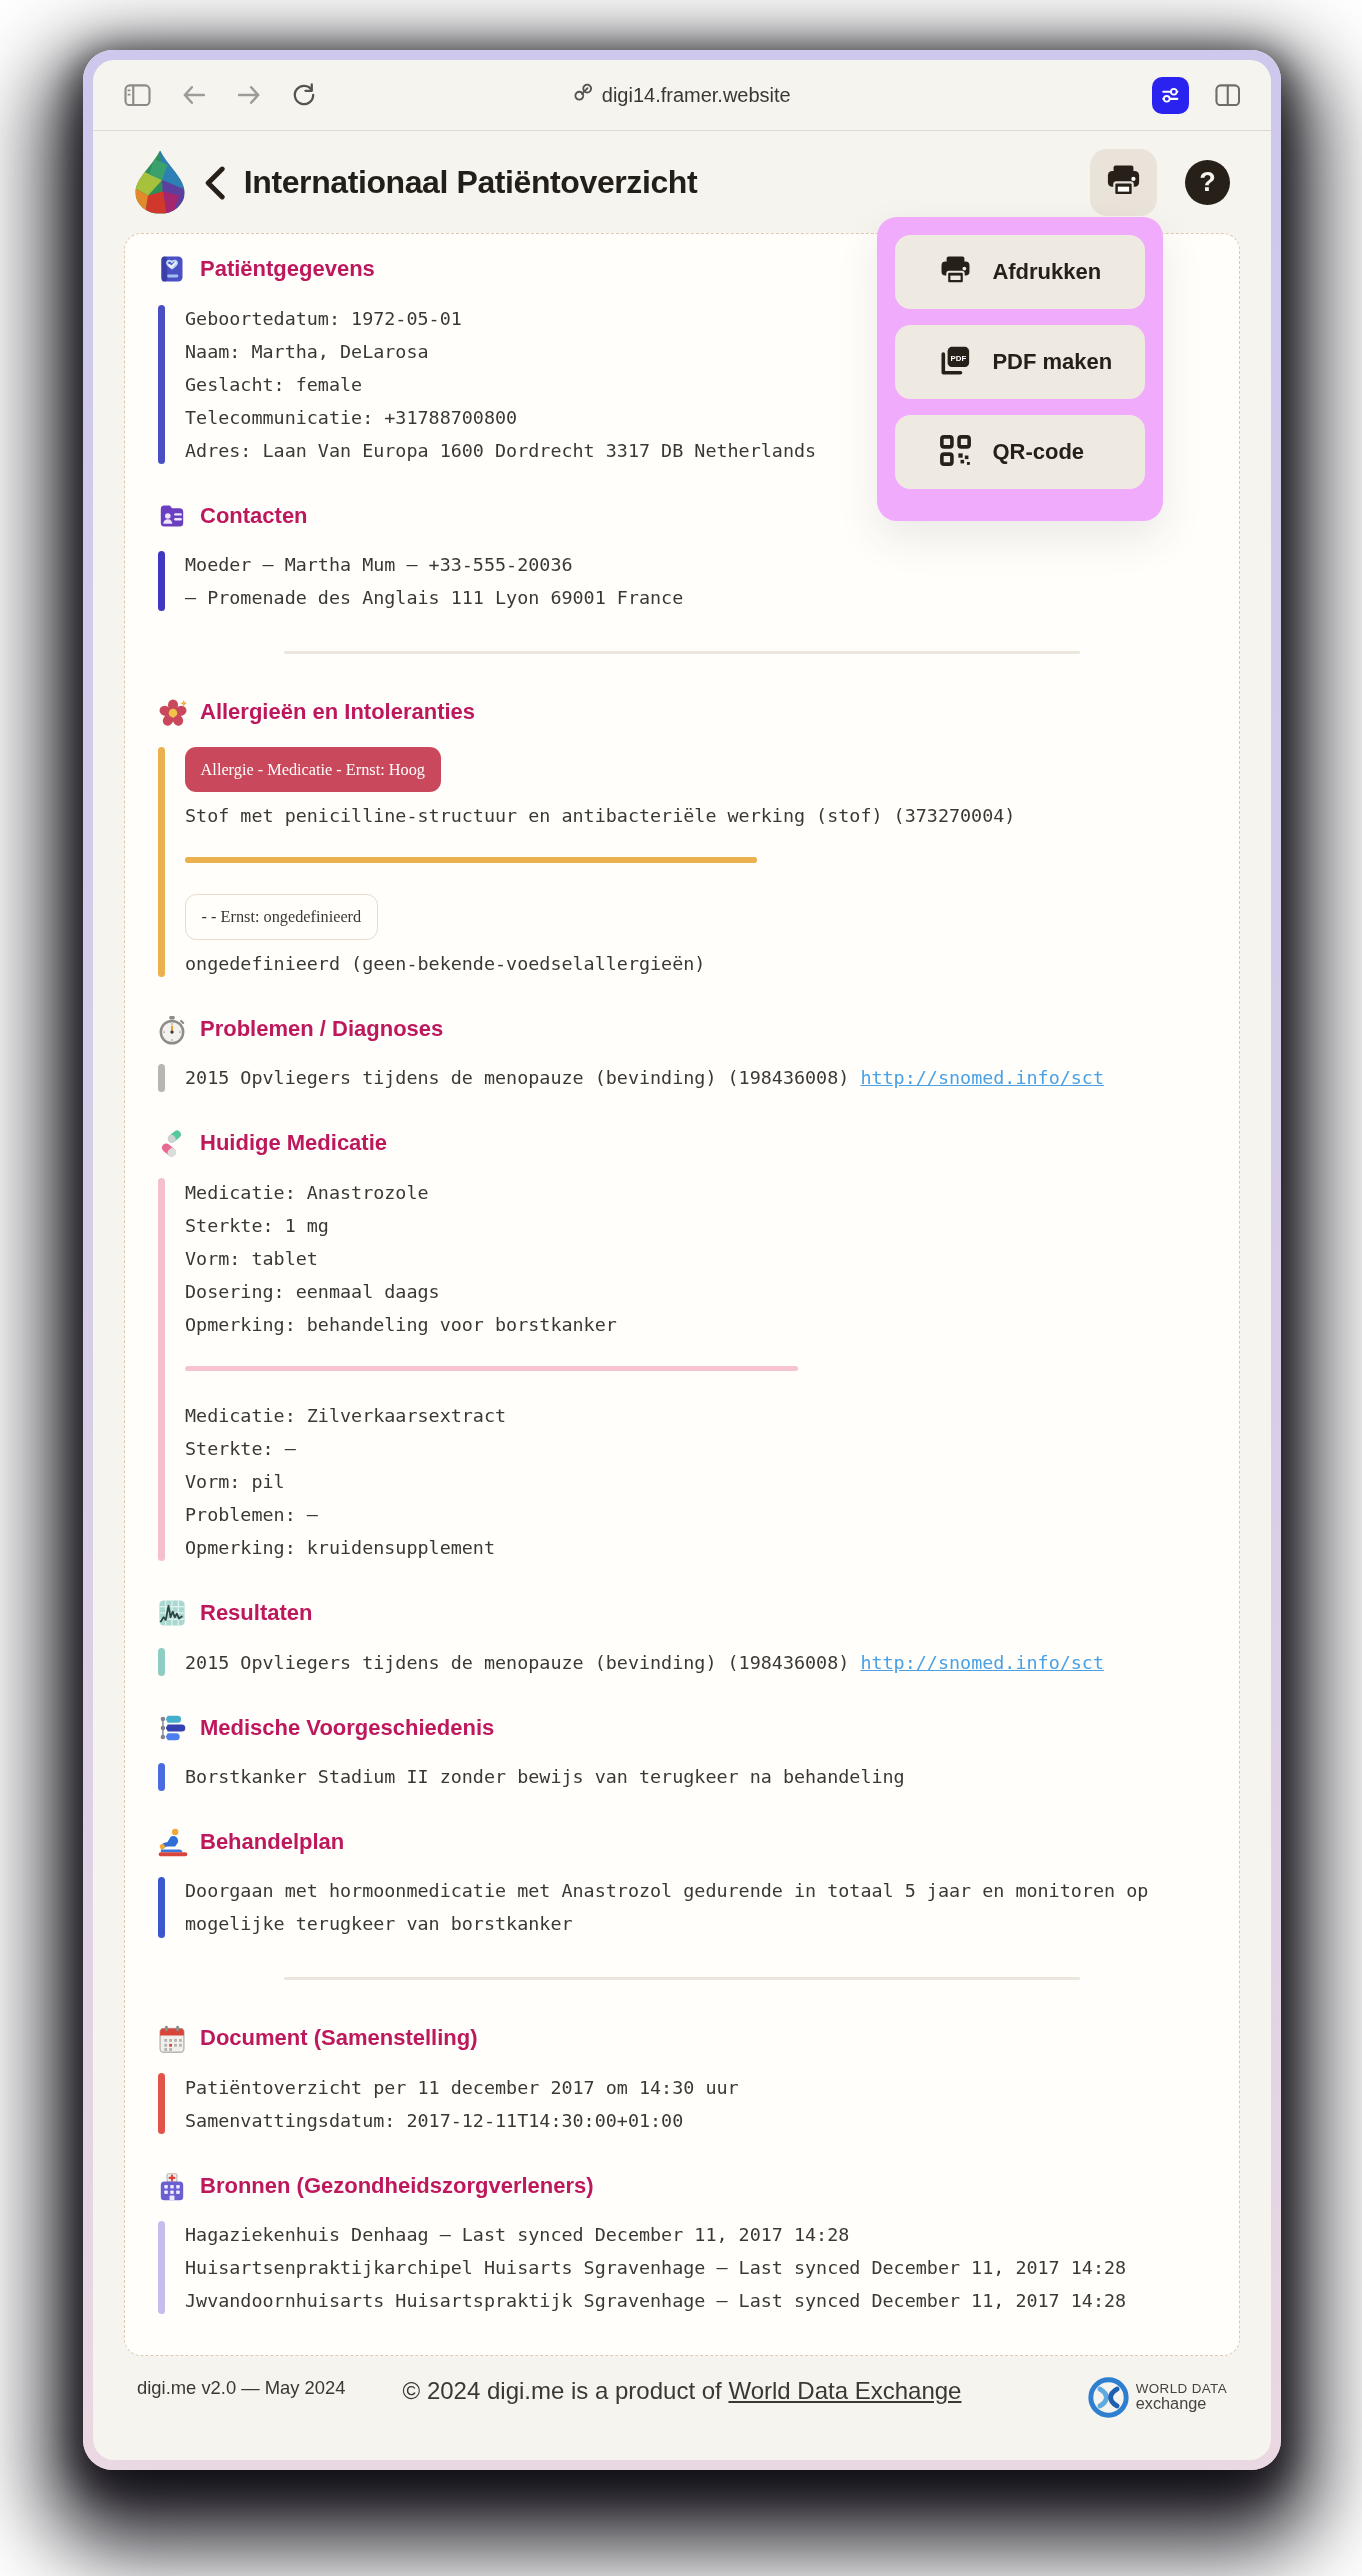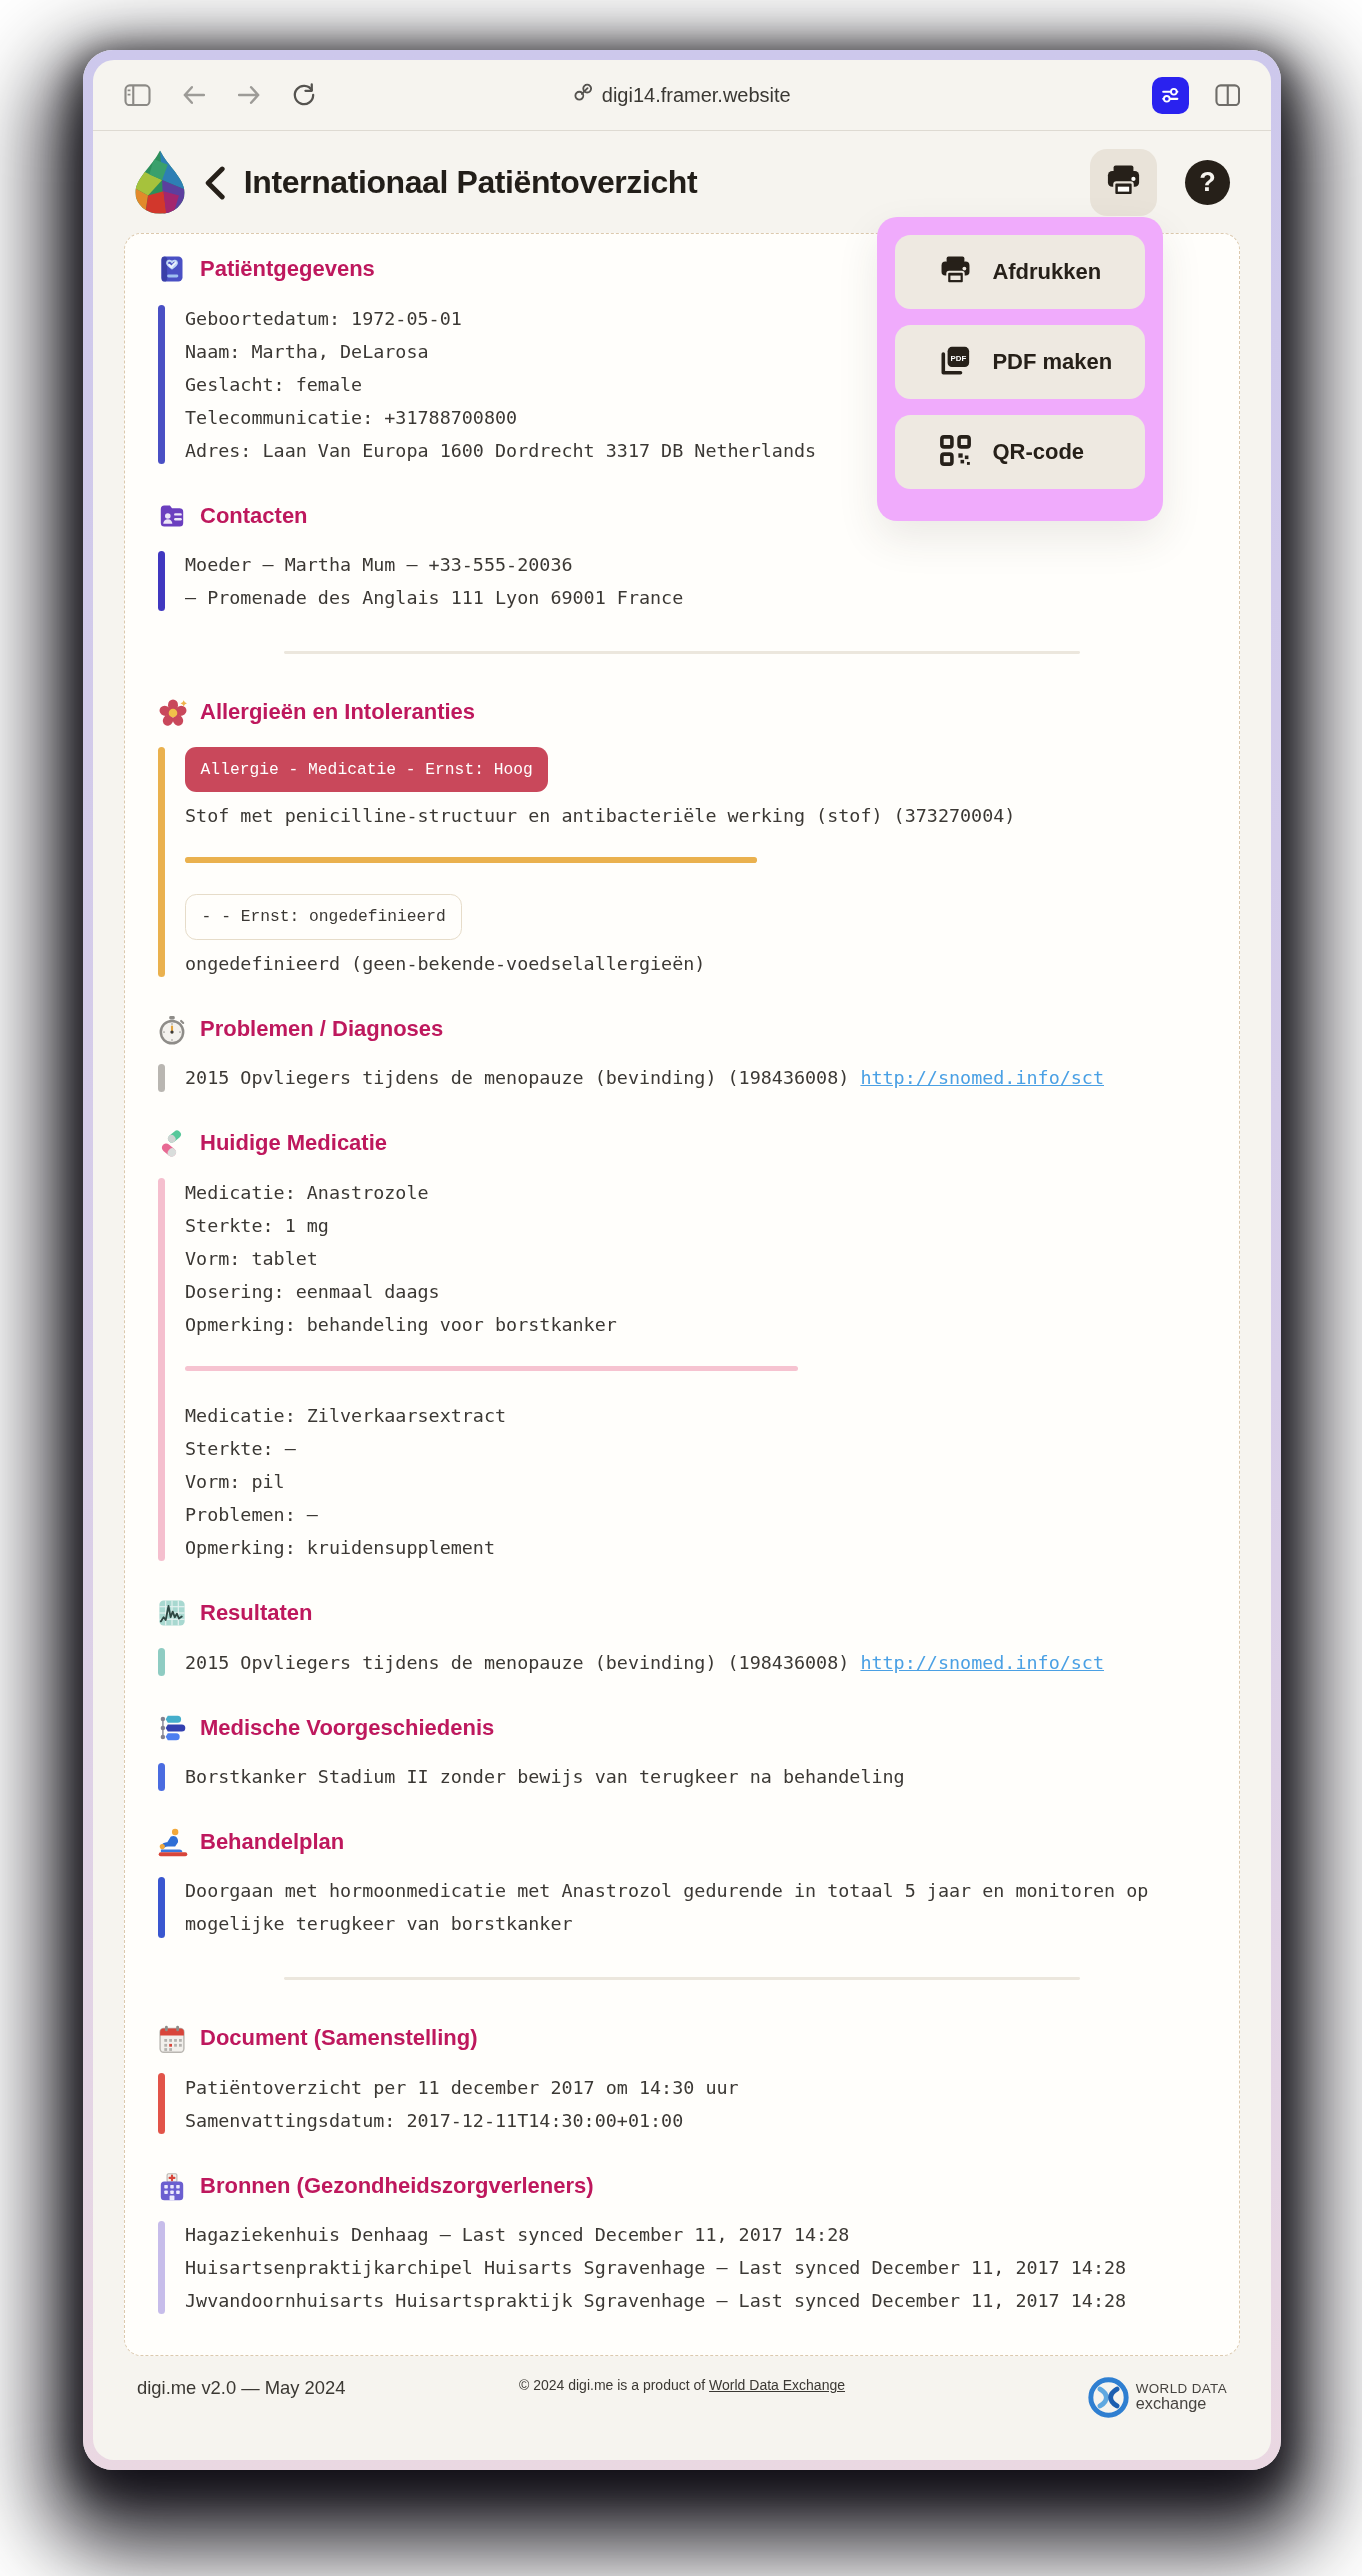--- a/index.html
+++ b/index.html
@@ -49,21 +49,21 @@
   .sec-icon { width:28px; height:28px; flex:0 0 auto; }
 
   .entry { position:relative; padding-left:27px; }
   .bar { position:absolute; left:0; top:2.8px; bottom:2.8px; width:7px; border-radius:4.2px; }
   .bar.short { bottom:auto; height:28px; }
   .mono, .mono-line { font-family:"DejaVu Sans Mono", monospace; font-size:18.4px;
                       color:#3b3834; line-height:33px; }
   .mono-line { display:block; white-space:pre-wrap; }
   a.snomed { color:#4aa0e4; text-decoration:underline; cursor:pointer; }
 
-  .badge { display:inline-block; font-family:Liberation Mono, monospace; font-size:16.3px;
+  .badge { display:inline-block; font-family:Liberation Serif, serif; font-size:16.3px;
            color:#fff; padding:5.7px 15.6px; border-radius:11.3px; margin:2.8px 0 7px 0; }
   .badge.outline { color:#3b3834; background:#fffefb; border:1.4px solid #e6dcc9; }
 
   .hr-accent { height:5.7px; border-radius:2.8px; width:56%; margin:25.5px 0 28px 0; }
   .hr-accent.pink { height:5px; width:60%; }
   .group-divider { height:2.8px; background:#ece7dd; border-radius:1.4px; width:76%;
                    margin:37px auto 44px auto; }
 
   
   .dropdown { position:absolute; right:108px; top:157px; width:286px; background:#f0abfc;
@@ -72,21 +72,21 @@
   .menu-item { width:100%; height:74px; background:#eee9e1; border:none; border-radius:15.6px;
                display:flex; align-items:center; gap:20px; padding:0 0 0 44px; cursor:pointer;
                margin-bottom:15.6px; }
   .menu-item:last-child { margin-bottom:14px; }
   .menu-item span.lbl { font-size:22px; font-weight:700; color:#262019;
                         font-family:"Liberation Sans", sans-serif; }
 
   
   .app-footer { display:flex; align-items:flex-start; padding:0 44px; margin-top:21px; height:64px; }
   .foot-left { font-size:18.4px; color:#3b3833; }
-  .foot-center { position:absolute; left:50%; transform:translateX(-50%); font-size:14px; color:#3b3833; }
+  .foot-center { position:absolute; left:50%; transform:translateX(-50%); font-size:24px; color:#3b3833; }
   .foot-center a { color:#3b3833; text-decoration:underline; cursor:pointer; }
   .wdx { margin-left:auto; display:flex; align-items:center; gap:7px; }
   .wdx-text { font-size:13.4px; color:#474440; line-height:14px; }
   .wdx-text .l1 { letter-spacing:0.4px; }
   .wdx-text .l2 { font-size:16.3px; }
 </style>
 </head>
 <body>
 
 <div class="window">

